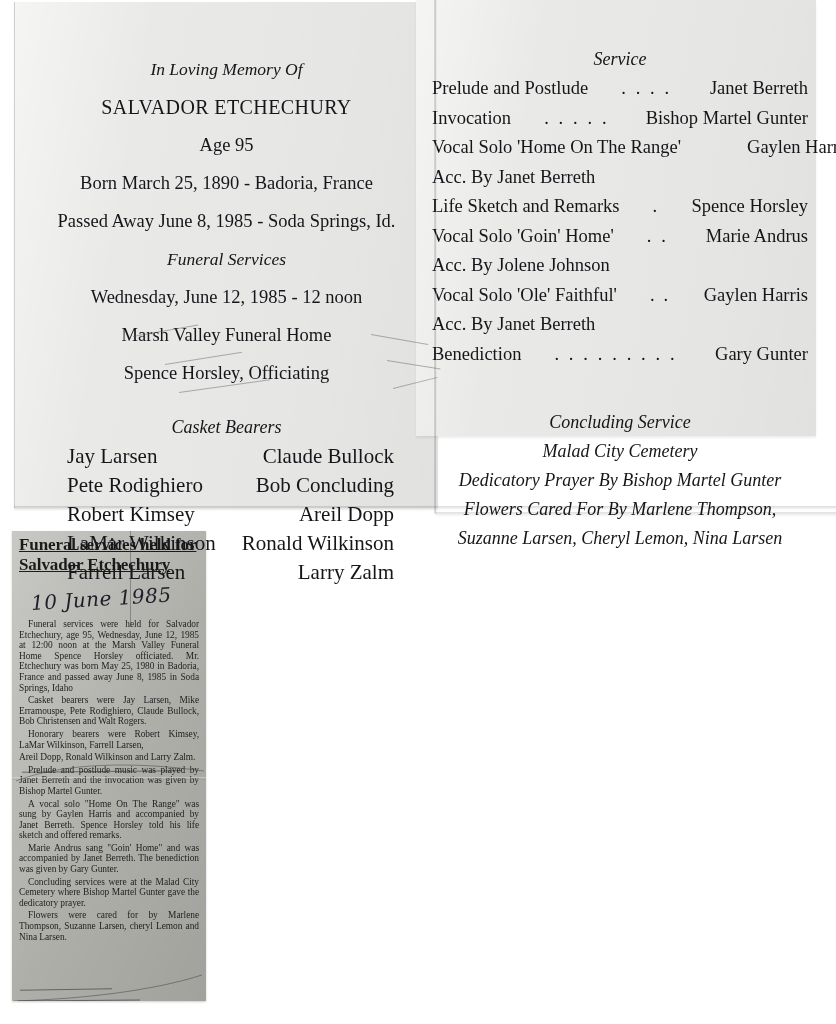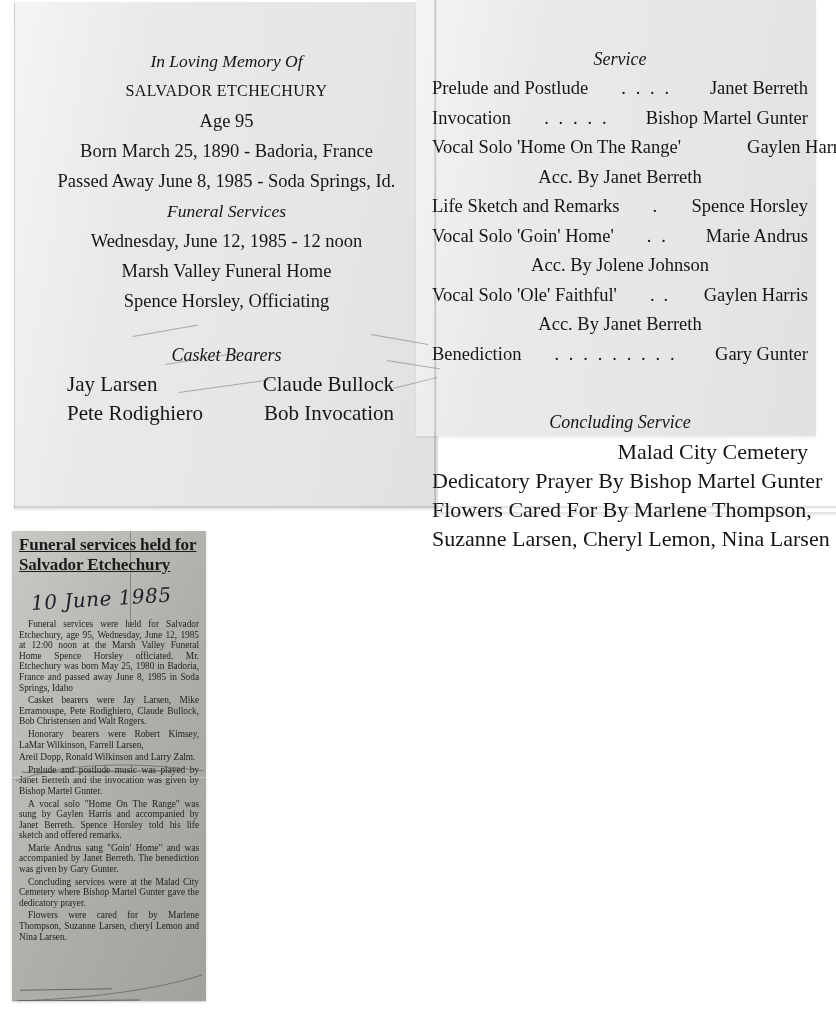--- a/index.html
+++ b/index.html
@@ -90,24 +90,25 @@
     z-index: 3;
     padding: 0 18px;
   }
 
   .line {
     text-align: center;
     color: #16161a;
     font-size: 18.5px;
     line-height: 30px;
     white-space: nowrap;
+    margin-top: 8px;
   }
   .line.italic { font-style: italic; font-size: 17.5px; }
   .line.name {
-    font-size: 16px;
+    font-size: 20px;
     letter-spacing: 0.4px;
     font-family: Liberation Serif, serif;
   }
 
   
   .bearers-head {
     text-align: center;
     font-style: italic;
     font-size: 18px;
     line-height: 30px;
@@ -149,40 +150,41 @@
     overflow: hidden;
     white-space: nowrap;
     margin: 0 1px;
     color: #16161a;
     letter-spacing: 2.6px;
     font-size: 18.5px;
   }
   .service-row .who { flex: 0 0 auto; }
   .service-row.tight .leader { letter-spacing: 2.2px; }
   .service-acc {
-    text-align: center;
+    text-align: left;
     font-size: 18.5px;
     line-height: 29.5px;
     color: #16161a;
     white-space: nowrap;
   }
   .svc-head {
     text-align: center;
     font-style: italic;
     font-size: 18px;
     line-height: 30px;
     color: #16161a;
   }
 
   .concl-line {
-    text-align: right;
-    font-size: 22px;
+    text-align: center;
+    font-size: 18px;
     line-height: 29px;
     color: #16161a;
     white-space: nowrap;
+    font-style: italic;
   }
   .concl-head {
     text-align: center;
     font-style: italic;
     font-size: 18px;
     line-height: 30px;
     color: #16161a;
   }
 
   
@@ -300,24 +302,36 @@
       <div style="height:24px"></div>
 
       <div class="bearers-head">Casket Bearers</div>
       <div class="bearers-grid">
         <div class="bcol-left">
           <div class="bearer">Jay Larsen</div>
           <div class="bearer">Pete Rodighiero</div>
         </div>
         <div class="bcol-right">
           <div class="bearer">Claude Bullock</div>
-          <div class="bearer">Bob Invocation</div>
+          <div class="bearer">Bob Concluding</div>
         </div>
       </div>
 
+      <div class="bearers-grid">
+        <div class="bcol-left">
+          <div class="bearer">Robert Kimsey</div>
+          <div class="bearer">LaMar Wilkinson</div>
+          <div class="bearer">Farrell Larsen</div>
+        </div>
+        <div class="bcol-right">
+          <div class="bearer">Areil Dopp</div>
+          <div class="bearer">Ronald Wilkinson</div>
+          <div class="bearer">Larry Zalm</div>
+        </div>
+      </div>
 
     </div>
 
     <div class="scratch" style="left:118px; top:334px; width:66px; transform:rotate(-10deg);"></div>
     <div class="scratch" style="left:150px; top:362px; width:78px; transform:rotate(-9deg);"></div>
     <div class="scratch" style="left:164px; top:390px; width:92px; transform:rotate(-8deg);"></div>
     <div class="scratch" style="left:356px; top:332px; width:58px; transform:rotate(10deg);"></div>
     <div class="scratch" style="left:372px; top:358px; width:54px; transform:rotate(9deg);"></div>
     <div class="scratch" style="left:378px; top:386px; width:46px; transform:rotate(-14deg);"></div>
   </div>

